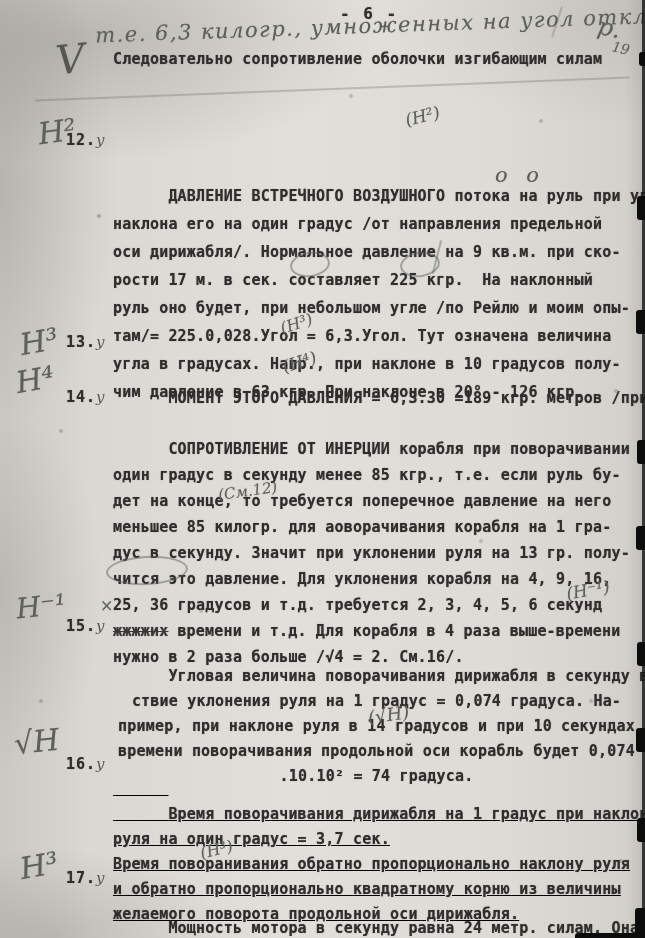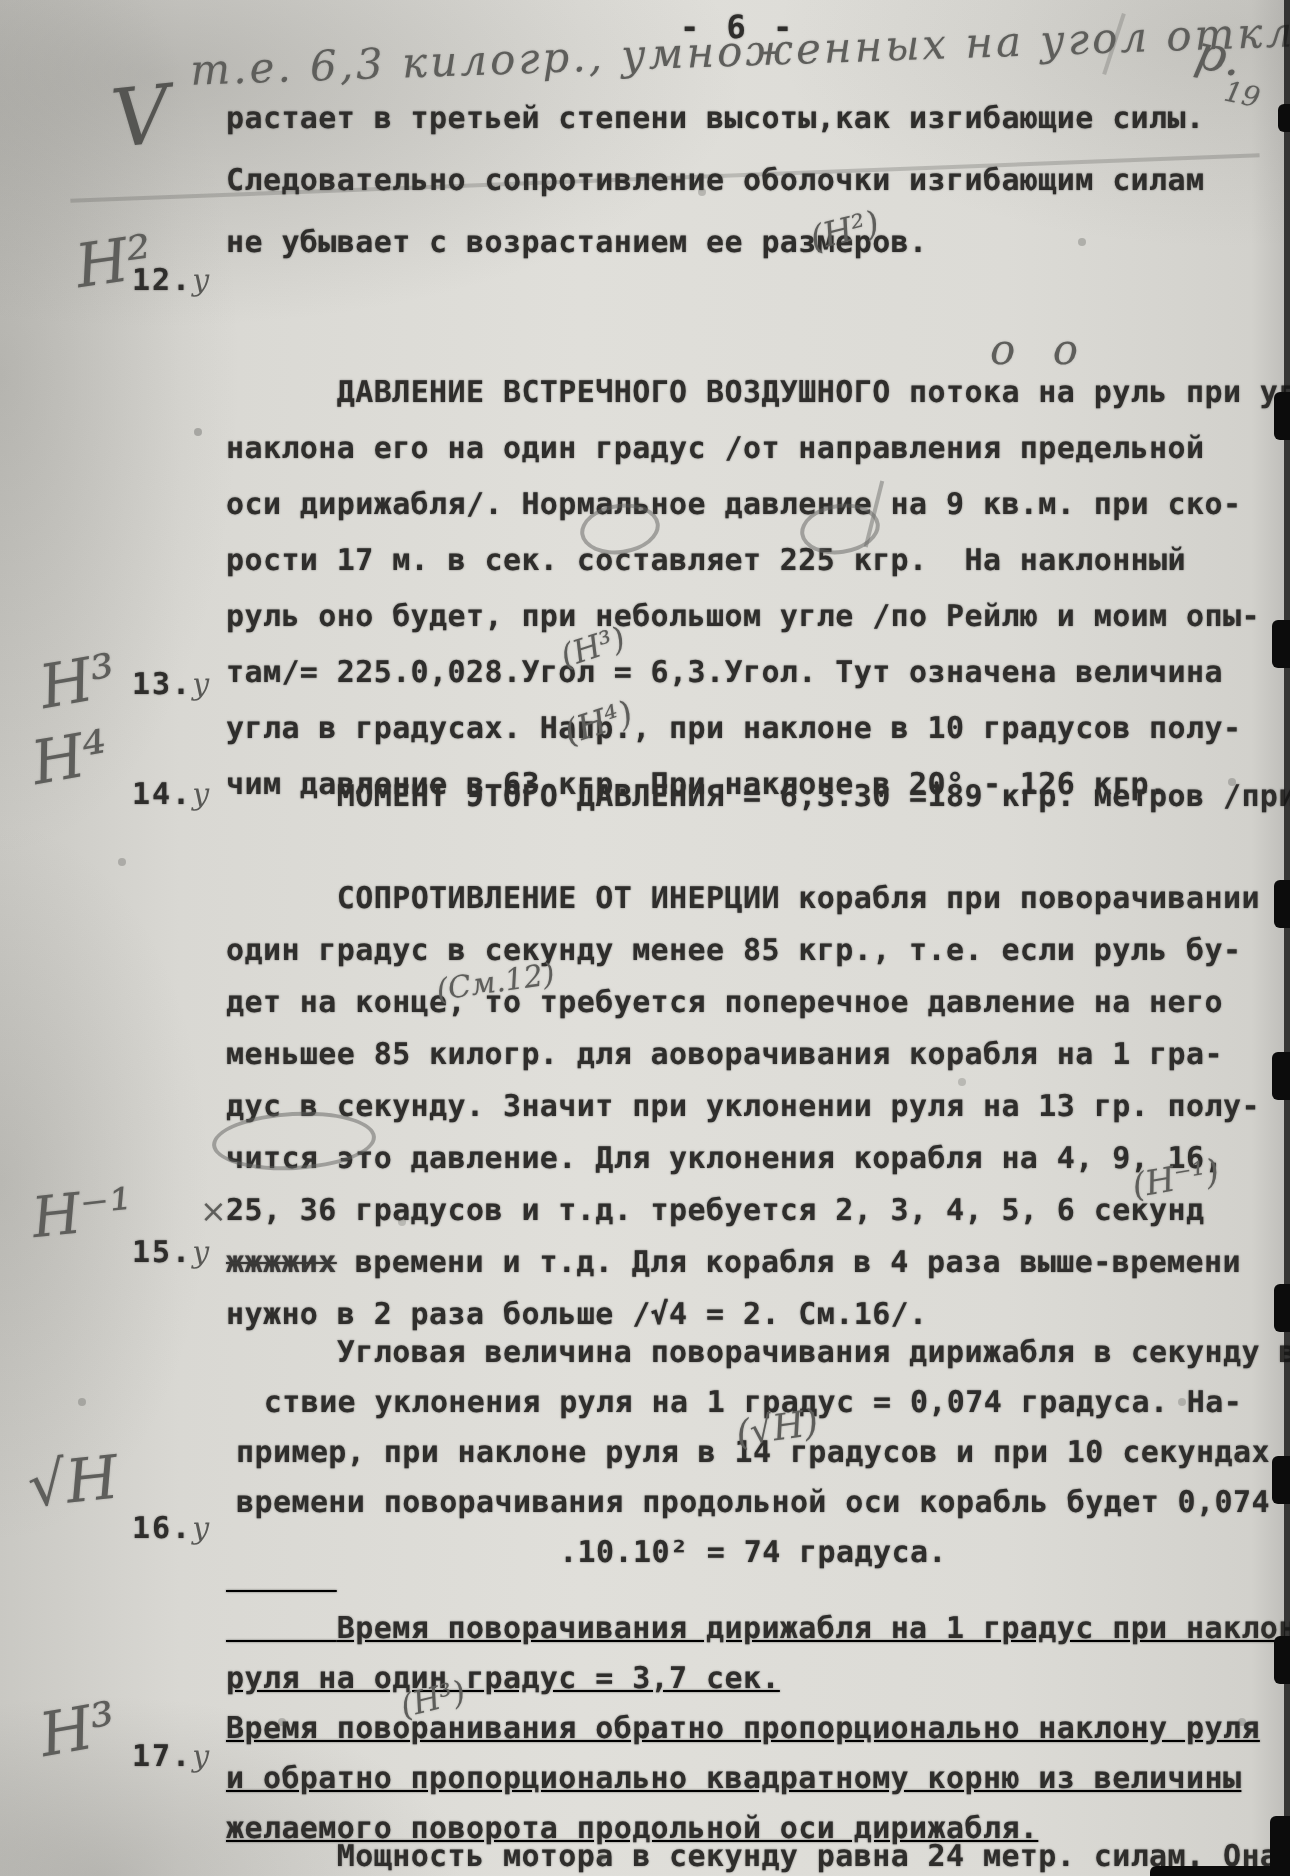--- a/index.html
+++ b/index.html
@@ -67,23 +67,21 @@
   <div class="pgnum">- 6 -</div>
 
   <span class="pencil" style="left:56px;top:36px;font-size:40px;font-weight:normal;transform:rotate(-6deg);color:#555552;">V</span>
   <div class="pencil" style="left:95px;top:14px;font-size:21px;letter-spacing:1.5px;transform:rotate(-2deg);width:540px;">т.е. 6,3 килогр., умноженных на угол отклонения</div>
   <span class="pencil" style="left:598px;top:14px;font-size:24px;transform:rotate(12deg);">р.</span>
   <span class="pencil" style="left:612px;top:40px;font-size:14px;transform:rotate(12deg);">19</span>
   <div class="pline" style="left:35px;top:88px;width:595px;height:2px;transform:rotate(-2.2deg);"></div>
   <div class="pline" style="left:556px;top:6px;width:2px;height:32px;transform:rotate(18deg);"></div>
 
   <div class="blk" style="top:44px;line-height:31px;">
-    <div class="ln"><span>растает в третьей степени высоты,как изгибающие силы.</span></div>
     <div class="ln"><span>Следовательно сопротивление оболочки изгибающим силам</span></div>
-    <div class="ln"><span>не убывает с возрастанием ее размеров.</span></div>
   </div>
 
   <div class="blk" style="top:126px;line-height:28px;">
     <div class="ln">
       <span class="num"><span>12.</span><span class="pcheck">у</span></span>
       <span>ДАВЛЕНИЕ ВСТРЕЧНОГО ВОЗДУШНОГО потока на руль при угле</span></div>
     <div class="ln"><span>наклона его на один градус /от направления предельной</span></div>
     <div class="ln"><span>оси дирижабля/. Нормальное давление на 9 кв.м. при ско-</span></div>
     <div class="ln"><span>рости 17 м. в сек. составляет 225 кгр.  На наклонный</span></div>
     <div class="ln"><span>руль оно будет, при небольшом угле /по Рейлю и моим опы-</span></div>

